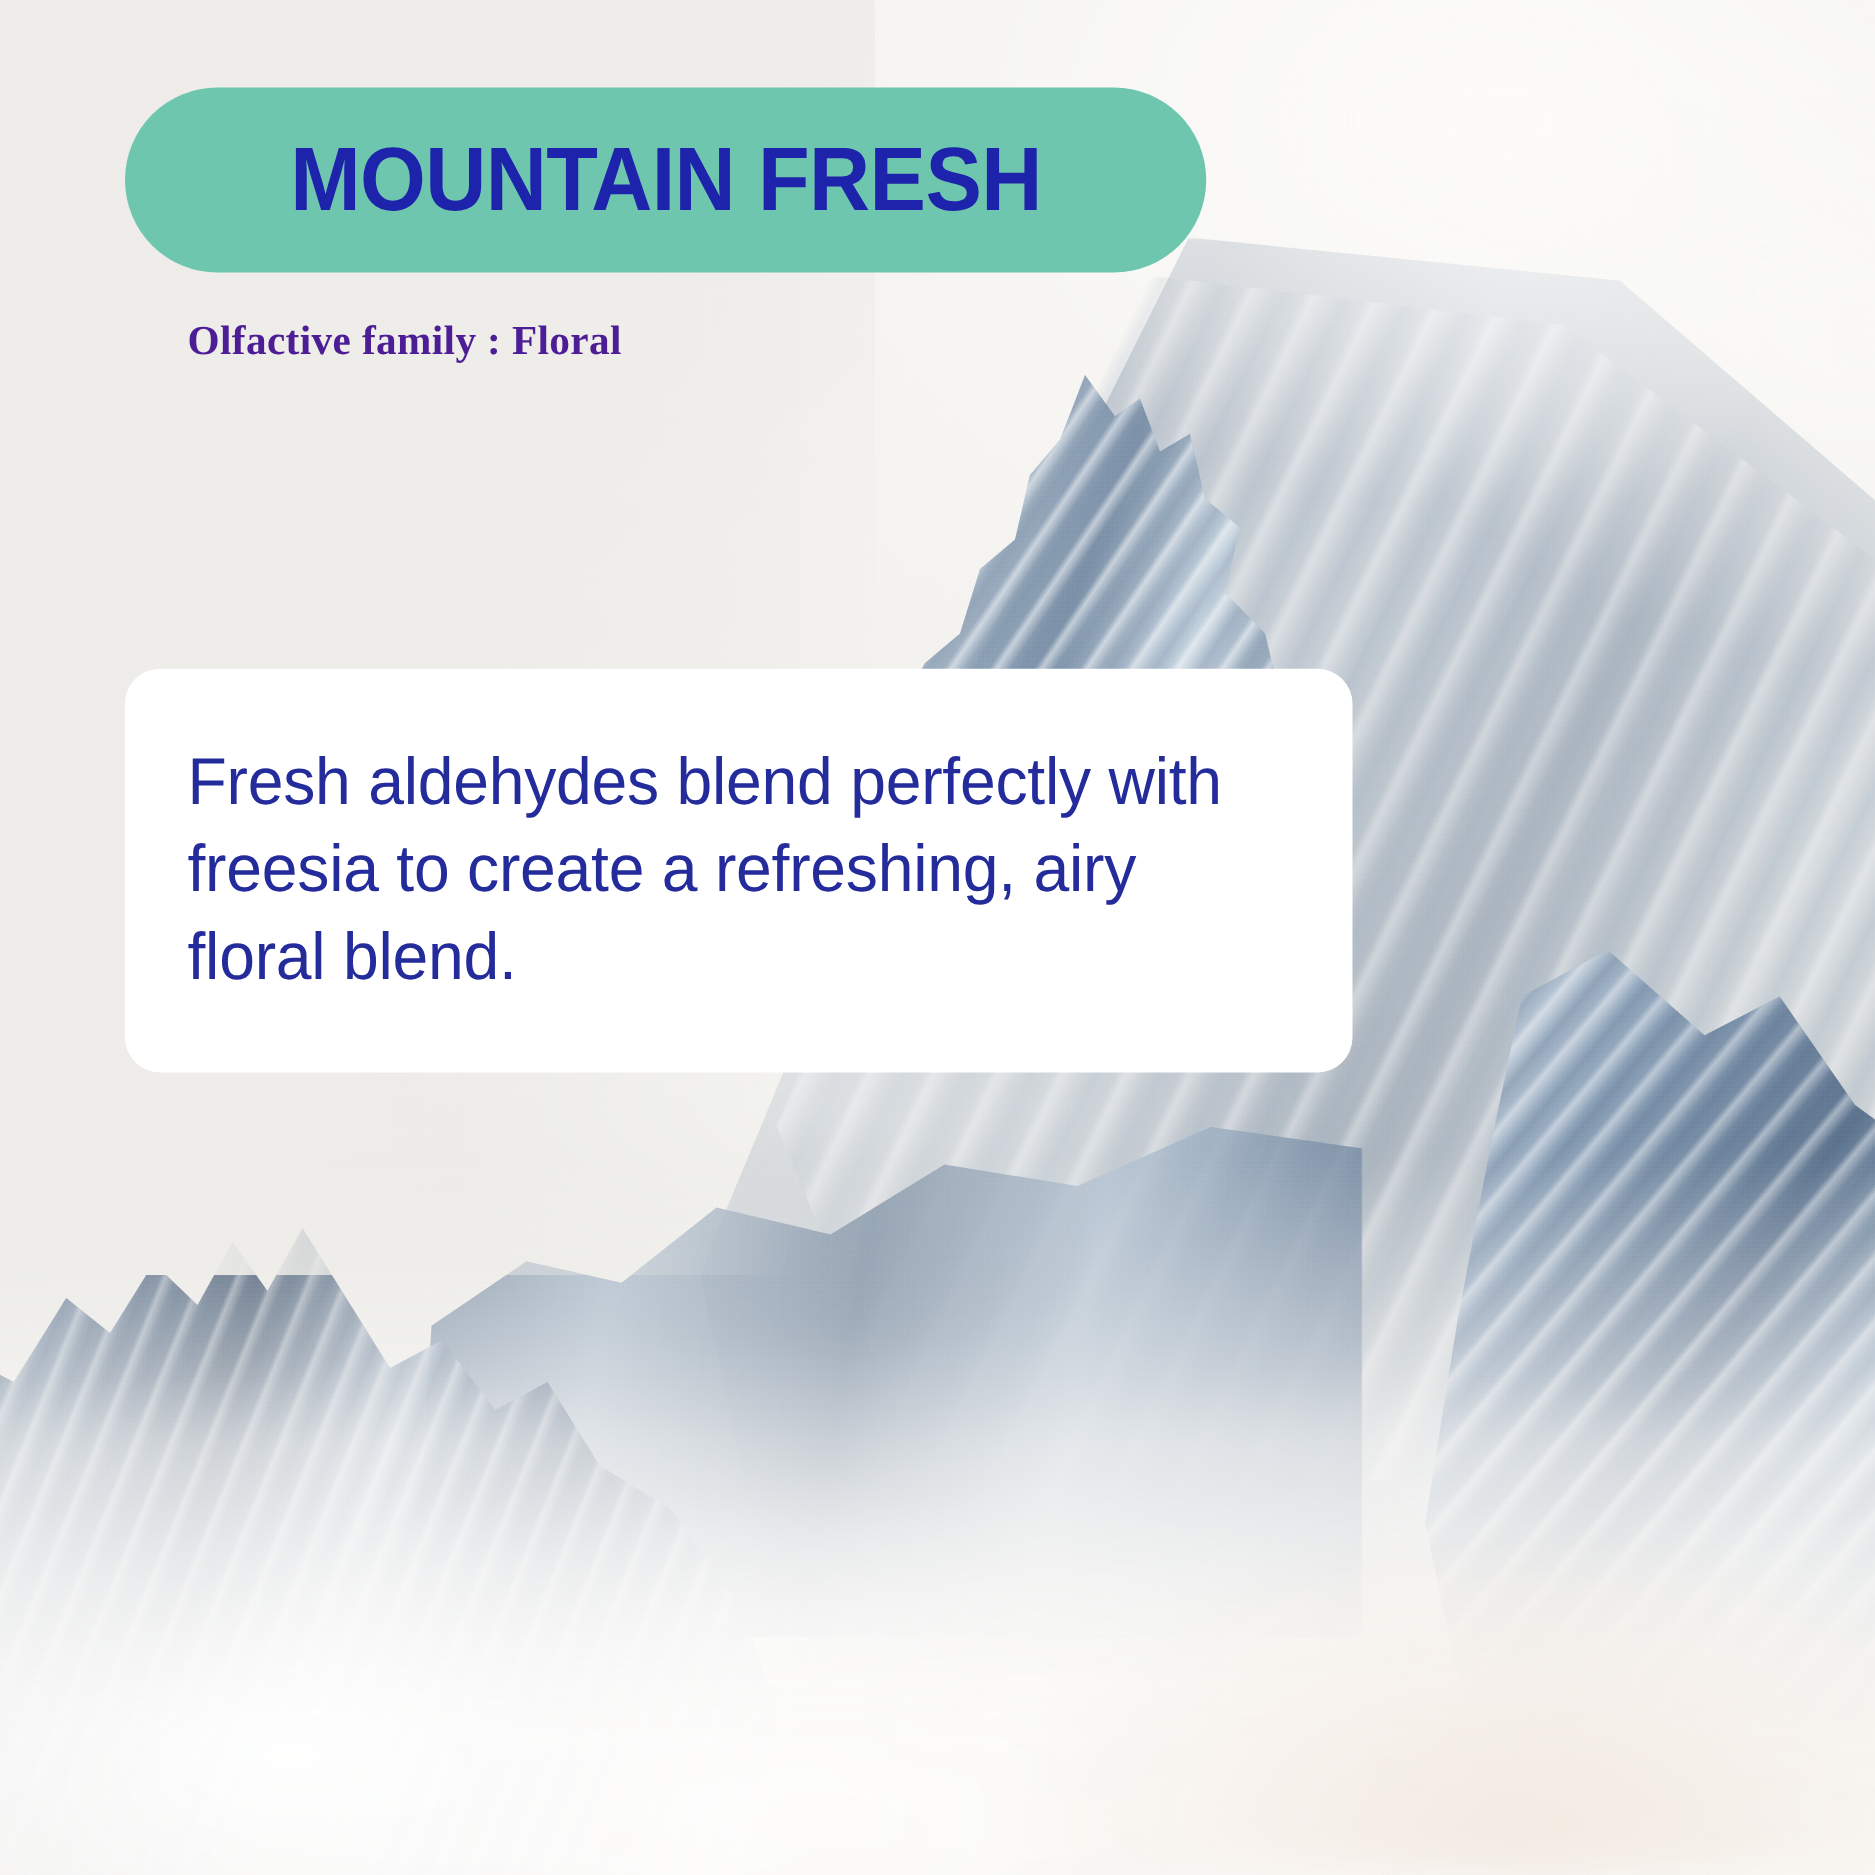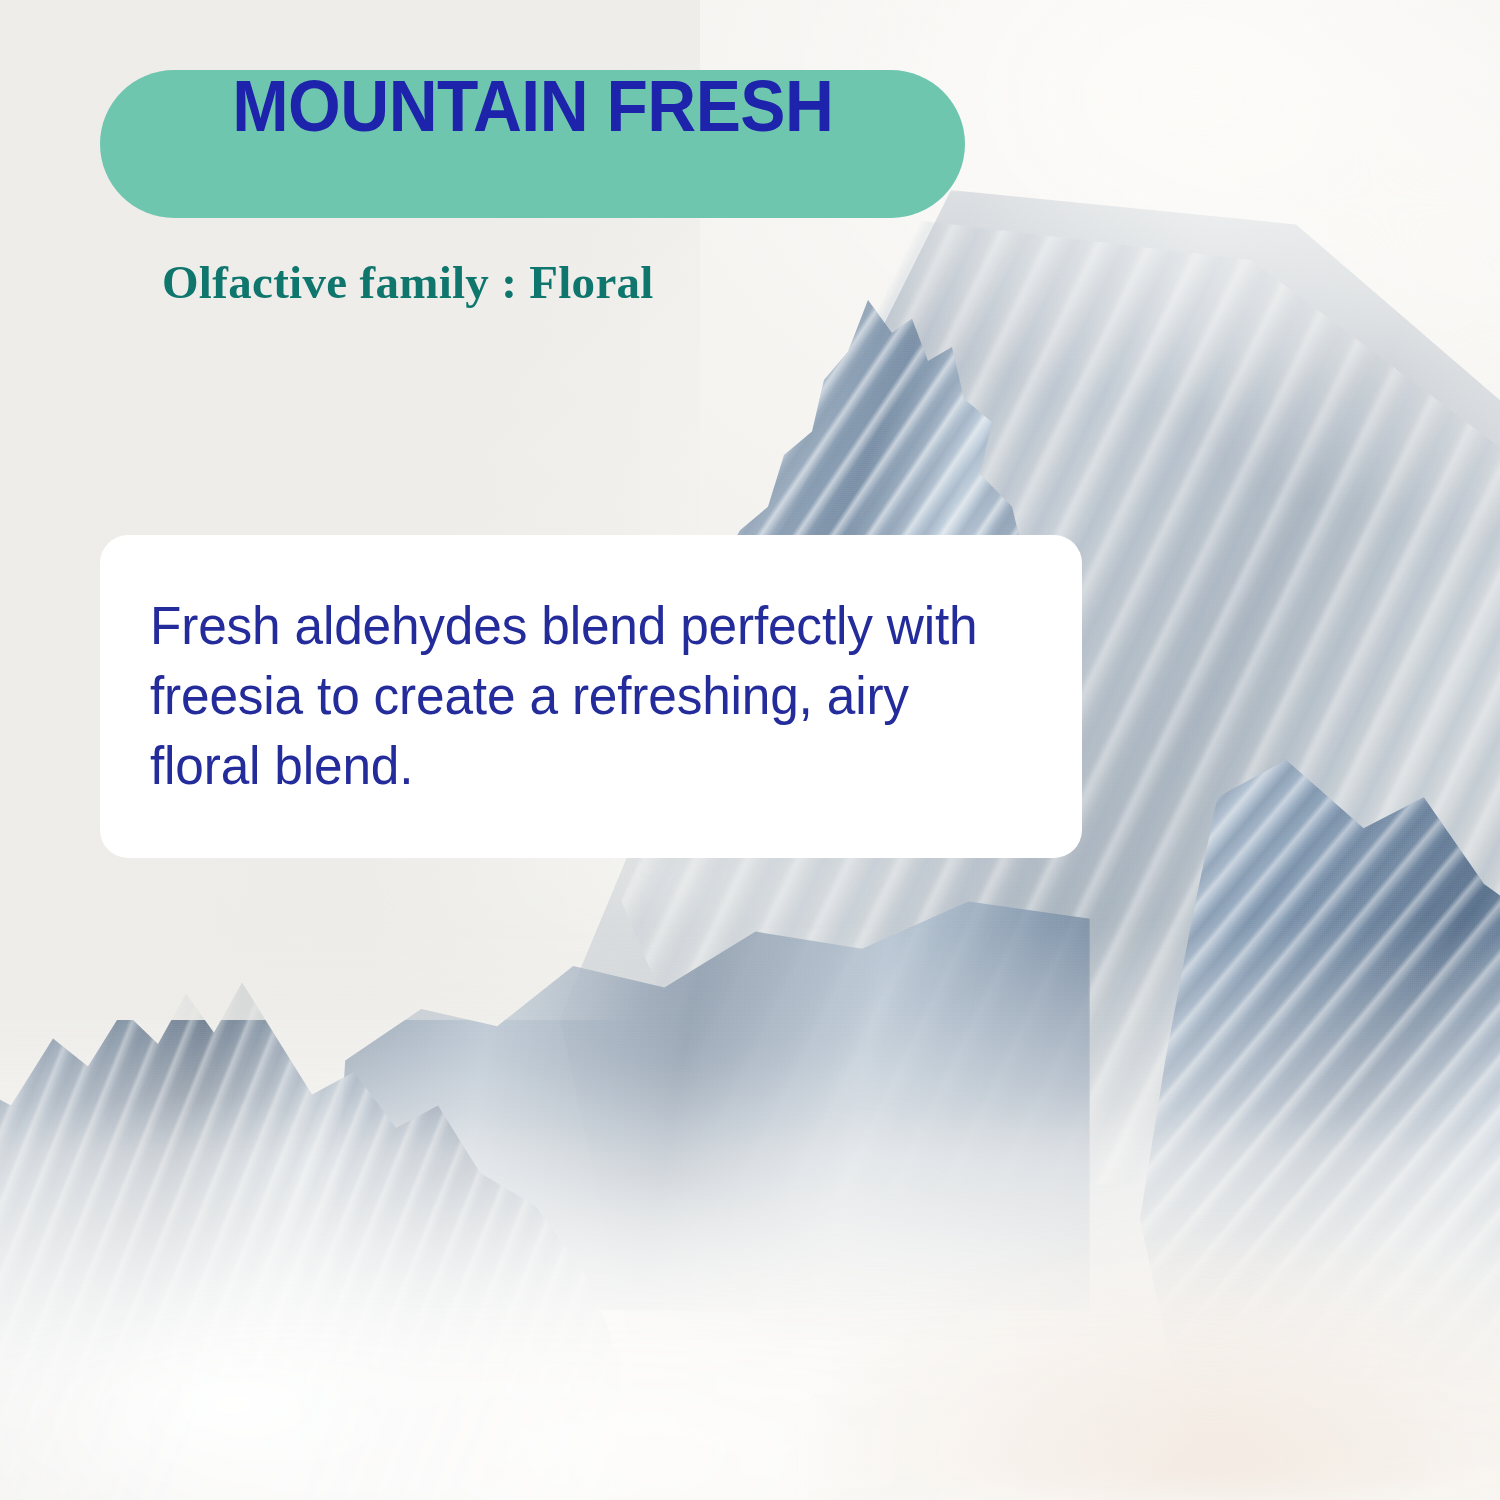--- a/index.html
+++ b/index.html
@@ -232,39 +232,39 @@
     mix-blend-mode:overlay;
   }
 
   
   .pill{
     position:absolute;
     left:100px;top:70px;
     width:865px;height:148px;
     border-radius:74px;
     background:#6FC6AF;
-    display:flex;align-items:flex-start;justify-content:center;
+    display:flex;align-items:center;justify-content:center;
   }
   .pill-title{
     color:#1E23AB;
     font-family:"Liberation Sans", sans-serif;
     font-size:72px;
     font-weight:700;
     letter-spacing:-0.5px;
     transform:scaleX(0.94);
     white-space:nowrap;
     line-height:1;
   }
 
   .subtitle{
     position:absolute;
-    left:162px;top:255px;
-    color:#0f766e;
+    left:150px;top:255px;
+    color:#4c1d95;
     font-family:"Liberation Serif", serif;
-    font-size:47px;
+    font-size:33px;
     font-weight:700;
     letter-spacing:0.3px;
     white-space:nowrap;
   }
 
   .card{
     position:absolute;
     left:100px;top:535px;
     width:982px;height:323px;
     background:#FFFFFF;

